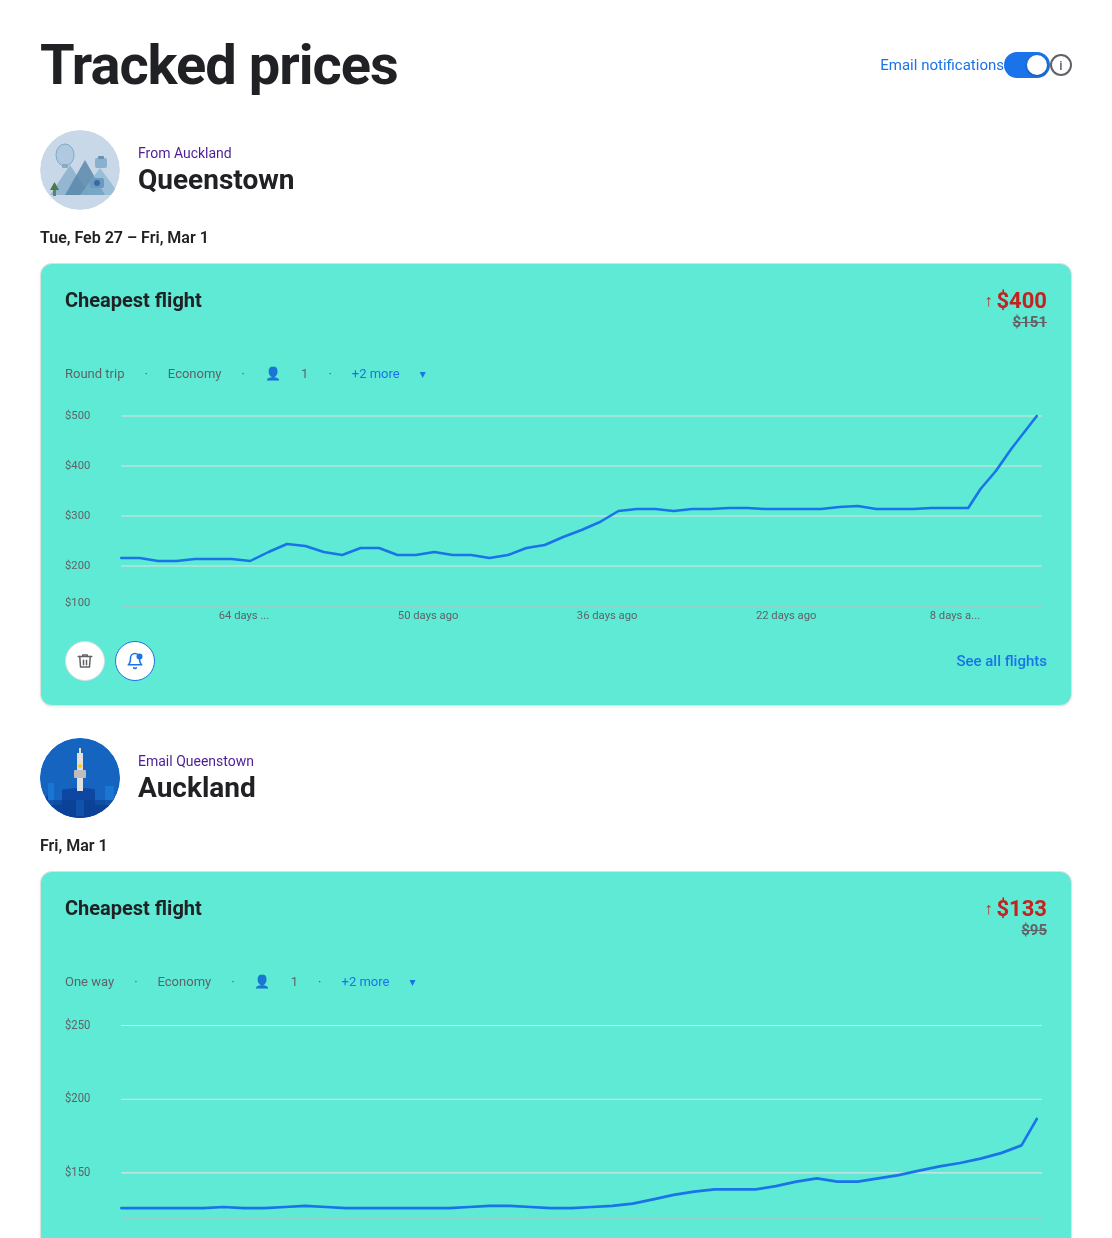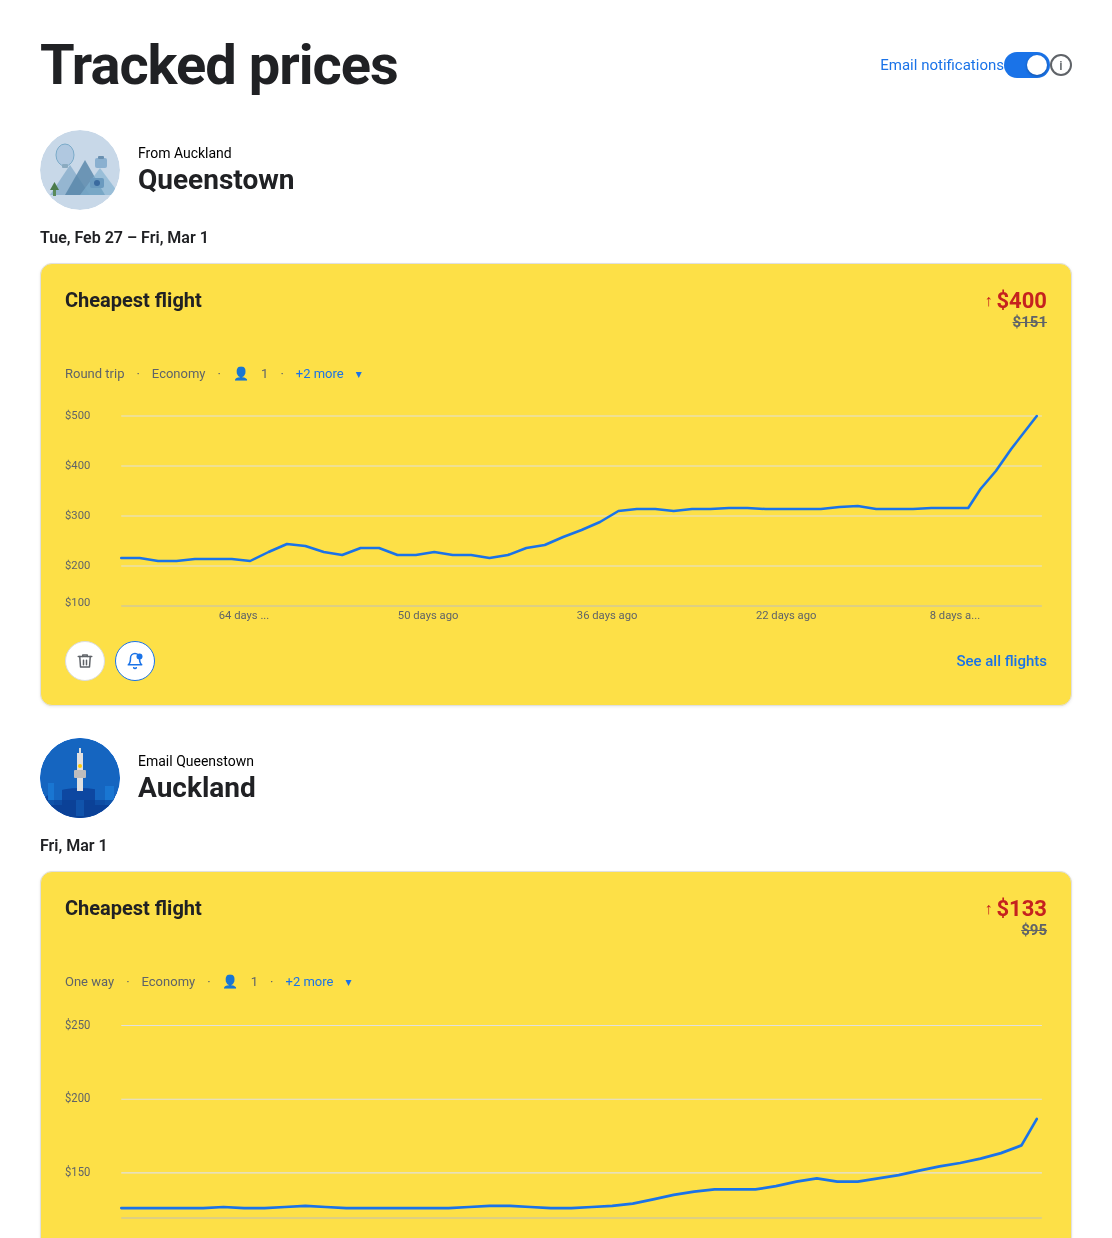--- a/index.html
+++ b/index.html
@@ -84,41 +84,41 @@
       border-radius: 50%;
       overflow: hidden;
       flex-shrink: 0;
     }
     .destination-info {
       display: flex;
       flex-direction: column;
     }
     .from-label {
       font-size: 14px;
-      color: #000000;
+      color: #4c1d95;
       margin-bottom: 2px;
     }
     .dest-name {
       font-size: 28px;
       font-weight: 700;
       color: #202124;
     }
     .date-range {
       font-size: 16px;
       font-weight: 600;
       color: #202124;
       margin-bottom: 16px;
     }
 
     .flight-card {
       border: 1px solid #e0e0e0;
       border-radius: 12px;
       padding: 24px;
       margin-bottom: 32px;
-      background: #fde047;
+      background: #5eead4;
       box-shadow: 0 1px 3px rgba(0,0,0,0.08);
     }
     .card-header {
       display: flex;
       justify-content: space-between;
       align-items: flex-start;
       margin-bottom: 8px;
     }
     .cheapest-flight-label {
       font-size: 20px;
@@ -147,21 +147,21 @@
       text-decoration: line-through;
       text-align: right;
       font-weight: bold;
     }
     .trip-details {
       font-size: 13px;
       color: #5f6368;
       margin-bottom: 20px;
       display: flex;
       align-items: center;
-      gap: 12px;
+      gap: 20px;
       margin-top: 35px;
     }
     .plus-more {
       color: #1a73e8;
       cursor: pointer;
     }
     .expand-icon {
       color: #1a73e8;
       font-size: 12px;
     }

